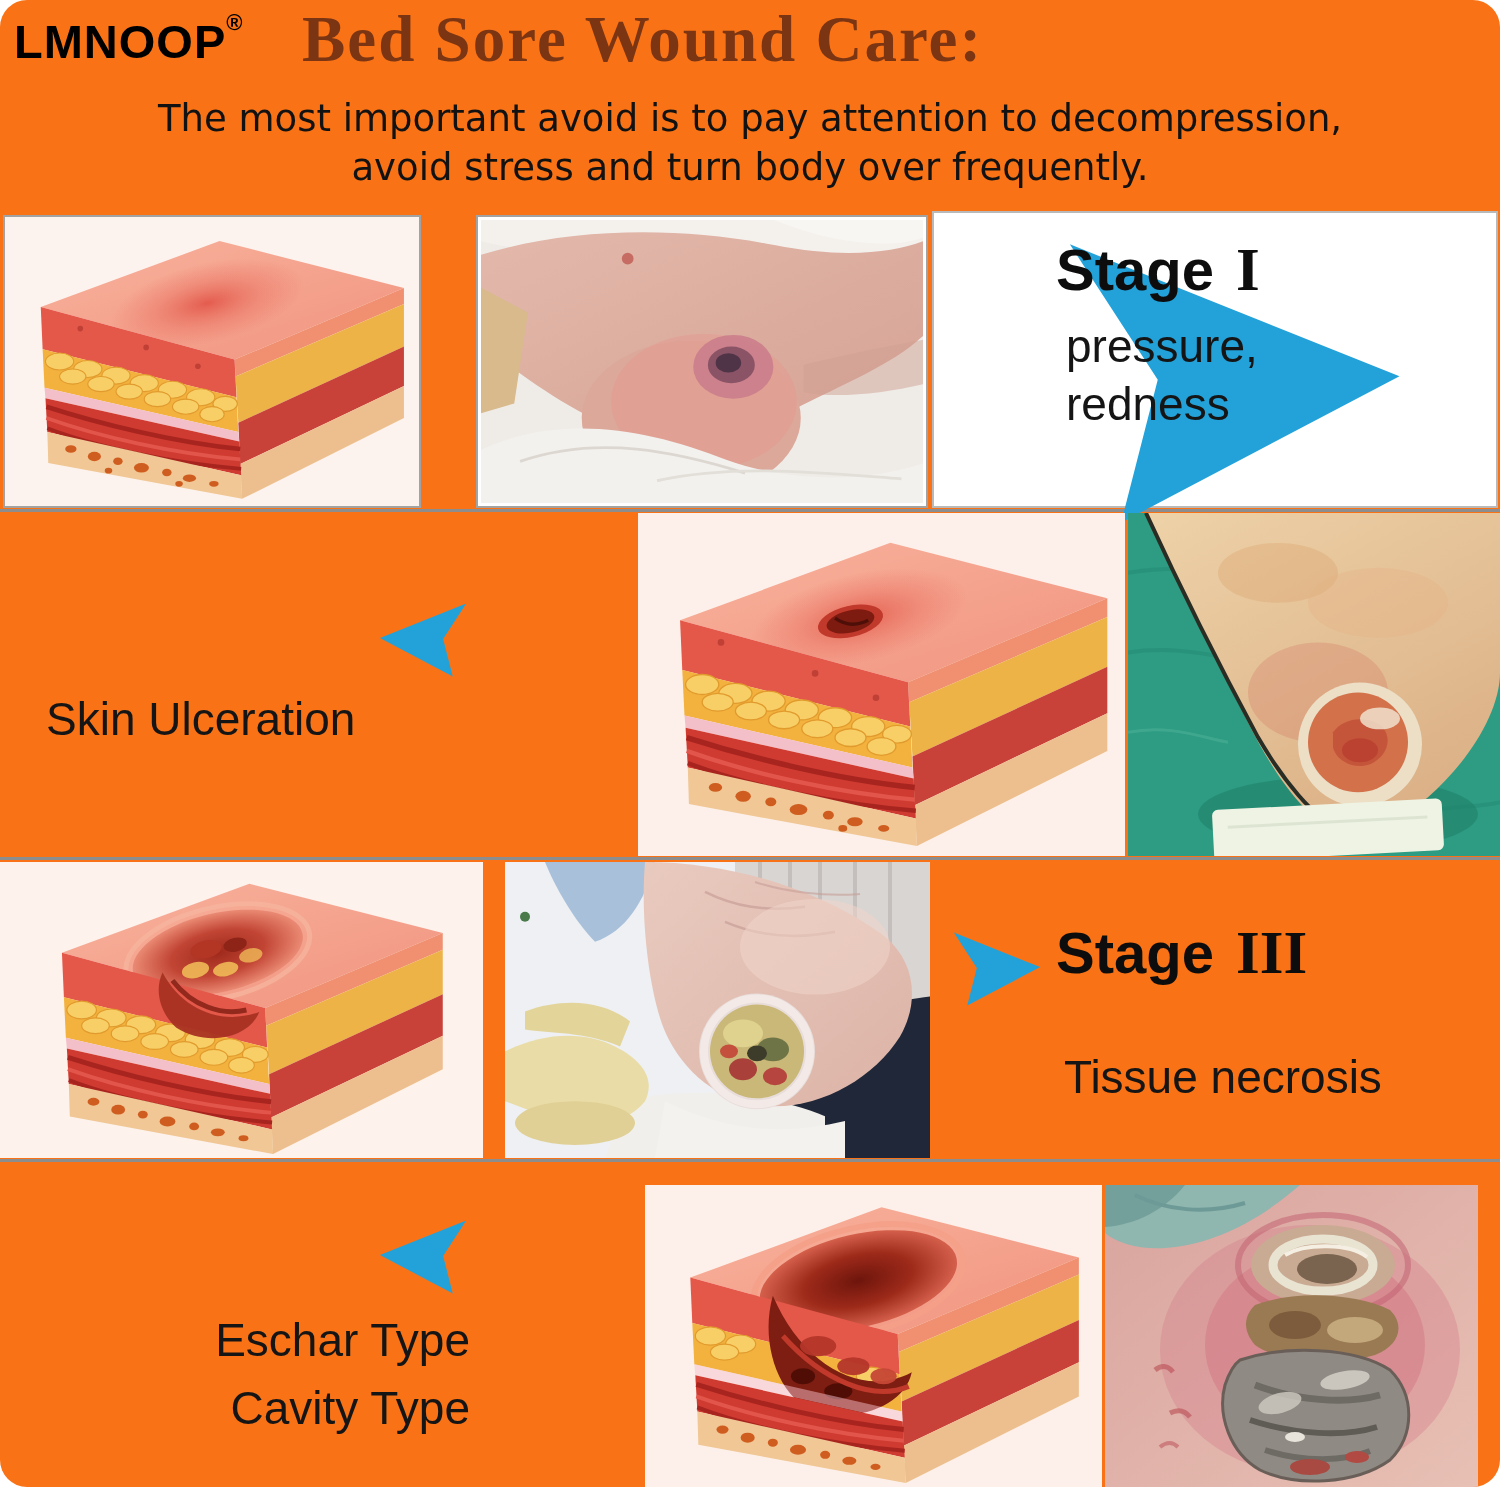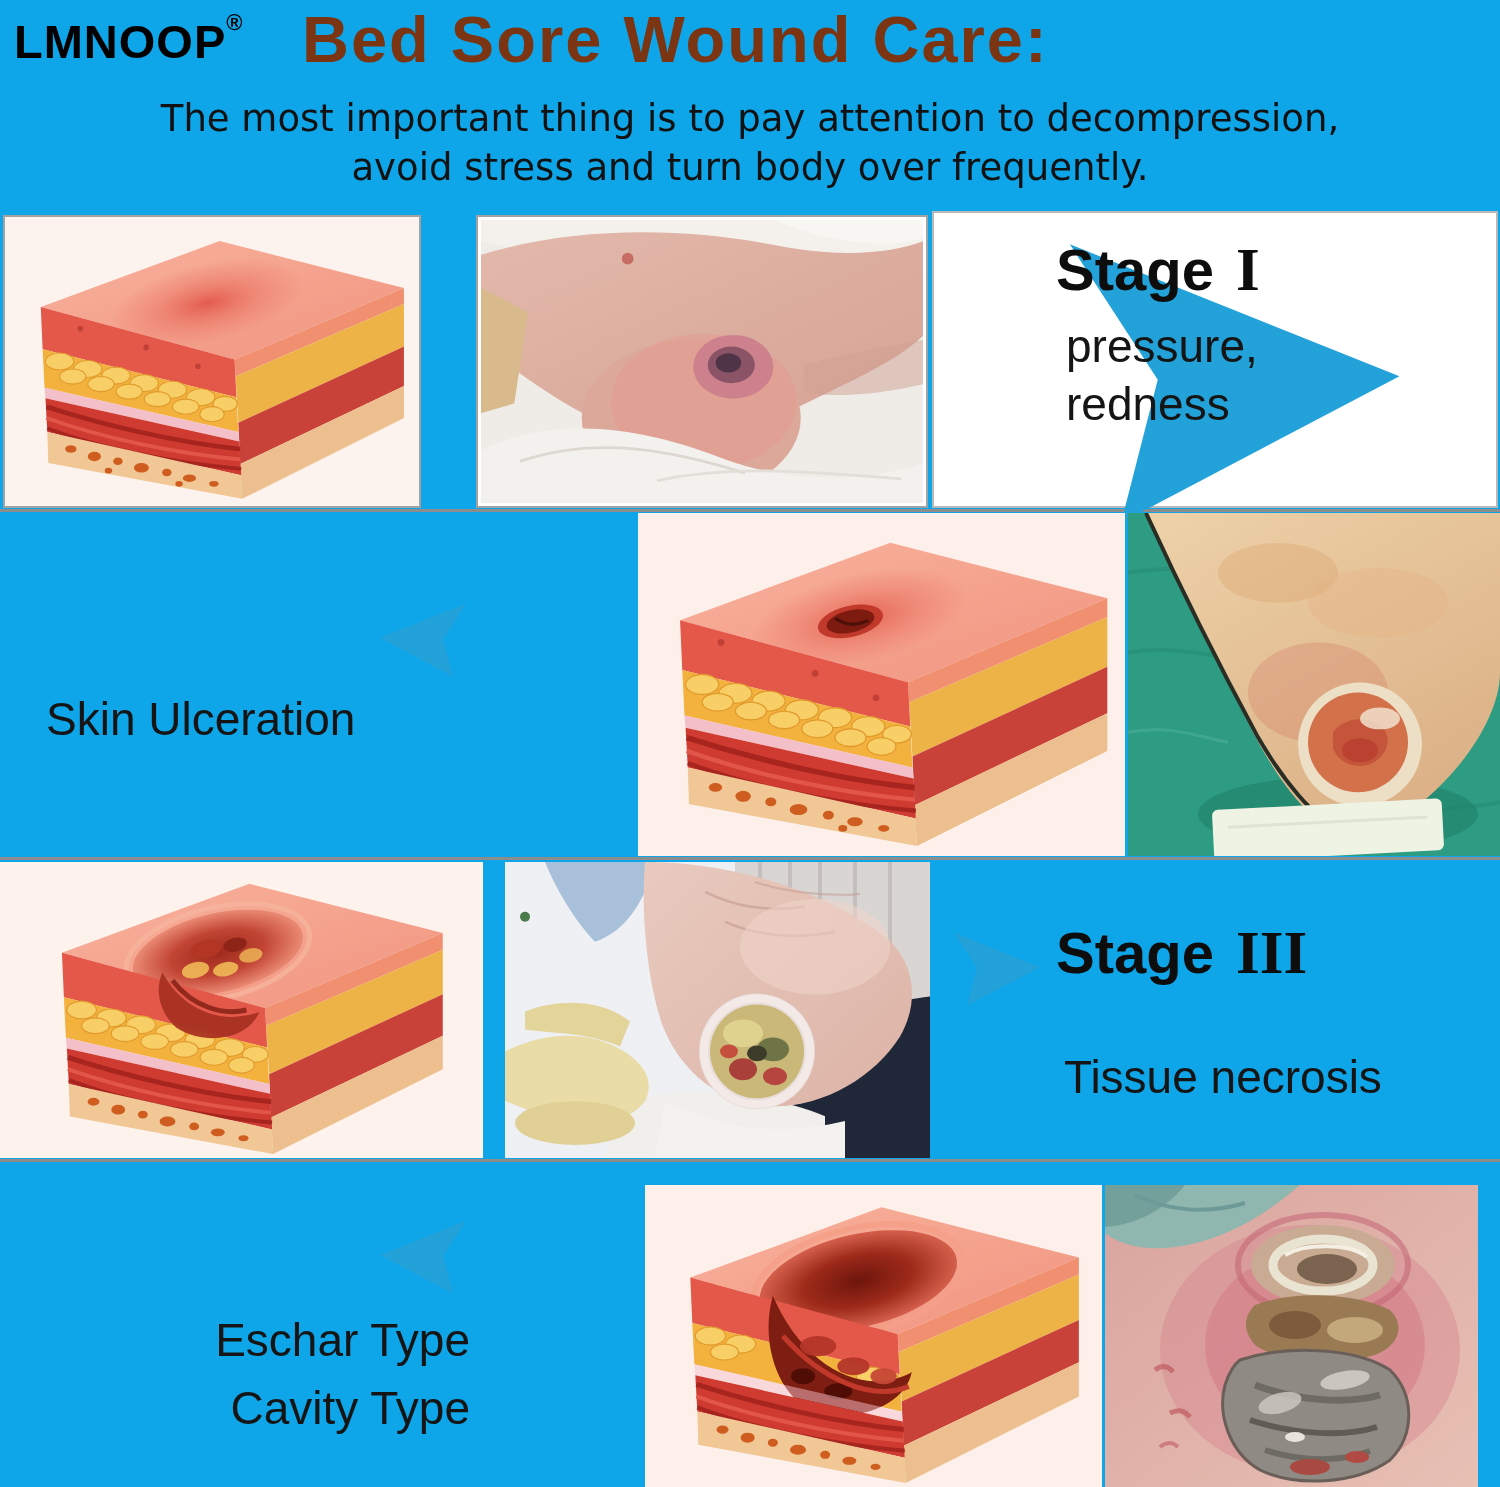--- a/index.html
+++ b/index.html
@@ -1,24 +1,24 @@
 <!DOCTYPE html>
 <html><head>
 <meta charset="utf-8">
 <style>
   html,body{margin:0;padding:0;background:#ffffff;}
-  .page{position:relative;width:1500px;height:1487px;background:#0ea5e9;overflow:hidden;
-        font-family:"Liberation Sans", sans-serif;}
+  .page{position:relative;width:1500px;height:1487px;background:#f97316;overflow:hidden;
+        font-family:"Liberation Sans", sans-serif;border-radius:27px;}
   .abs{position:absolute;}
 
   
   .brand{left:14px;top:10px;font-size:47px;font-weight:700;color:#000;letter-spacing:1px;}
   .brand sup{font-size:22px;vertical-align:28px;font-weight:700;}
   .title{left:302px;top:2px;font-size:65px;font-weight:800;color:#7c3512;letter-spacing:2px;
-         font-family:Liberation Sans, sans-serif;}
+         font-family:Liberation Serif, serif;}
   .subtitle{left:0;right:0;top:94px;text-align:center;font-size:37px;line-height:49px;color:#121212;
             font-family:"DejaVu Sans", sans-serif;}
 
   
   .sep{left:0;right:0;height:3px;background:#8d8d8d;}
   .sep1{top:509px;} .sep2{top:857px;} .sep3{top:1159px;}
 
   
   .cell{position:absolute;box-sizing:border-box;}
   .r1-illus{left:3px;top:215px;width:418px;height:293px;border:2px solid #a2a2a2;background:#fdf3ee;}
@@ -49,21 +49,21 @@
 </head>
 <body>
 
 <div class="page">
 
   <div class="abs brand">
     <span>LMNOOP</span><sup>®</sup>
   </div>
   <div class="abs title">Bed Sore Wound Care:</div>
   <div class="abs subtitle">
-    <div>The most important thing is to pay attention to decompression,</div>
+    <div>The most important avoid is to pay attention to decompression,</div>
     <div>avoid stress and turn body over frequently.</div>
   </div>
 
   <div class="abs sep sep1"></div>
   <div class="abs sep sep2"></div>
   <div class="abs sep sep3"></div>
 
   <div class="cell r1-illus">
     <svg viewBox="0 0 440 300" preserveAspectRatio="xMidYMid meet">
       <defs>

